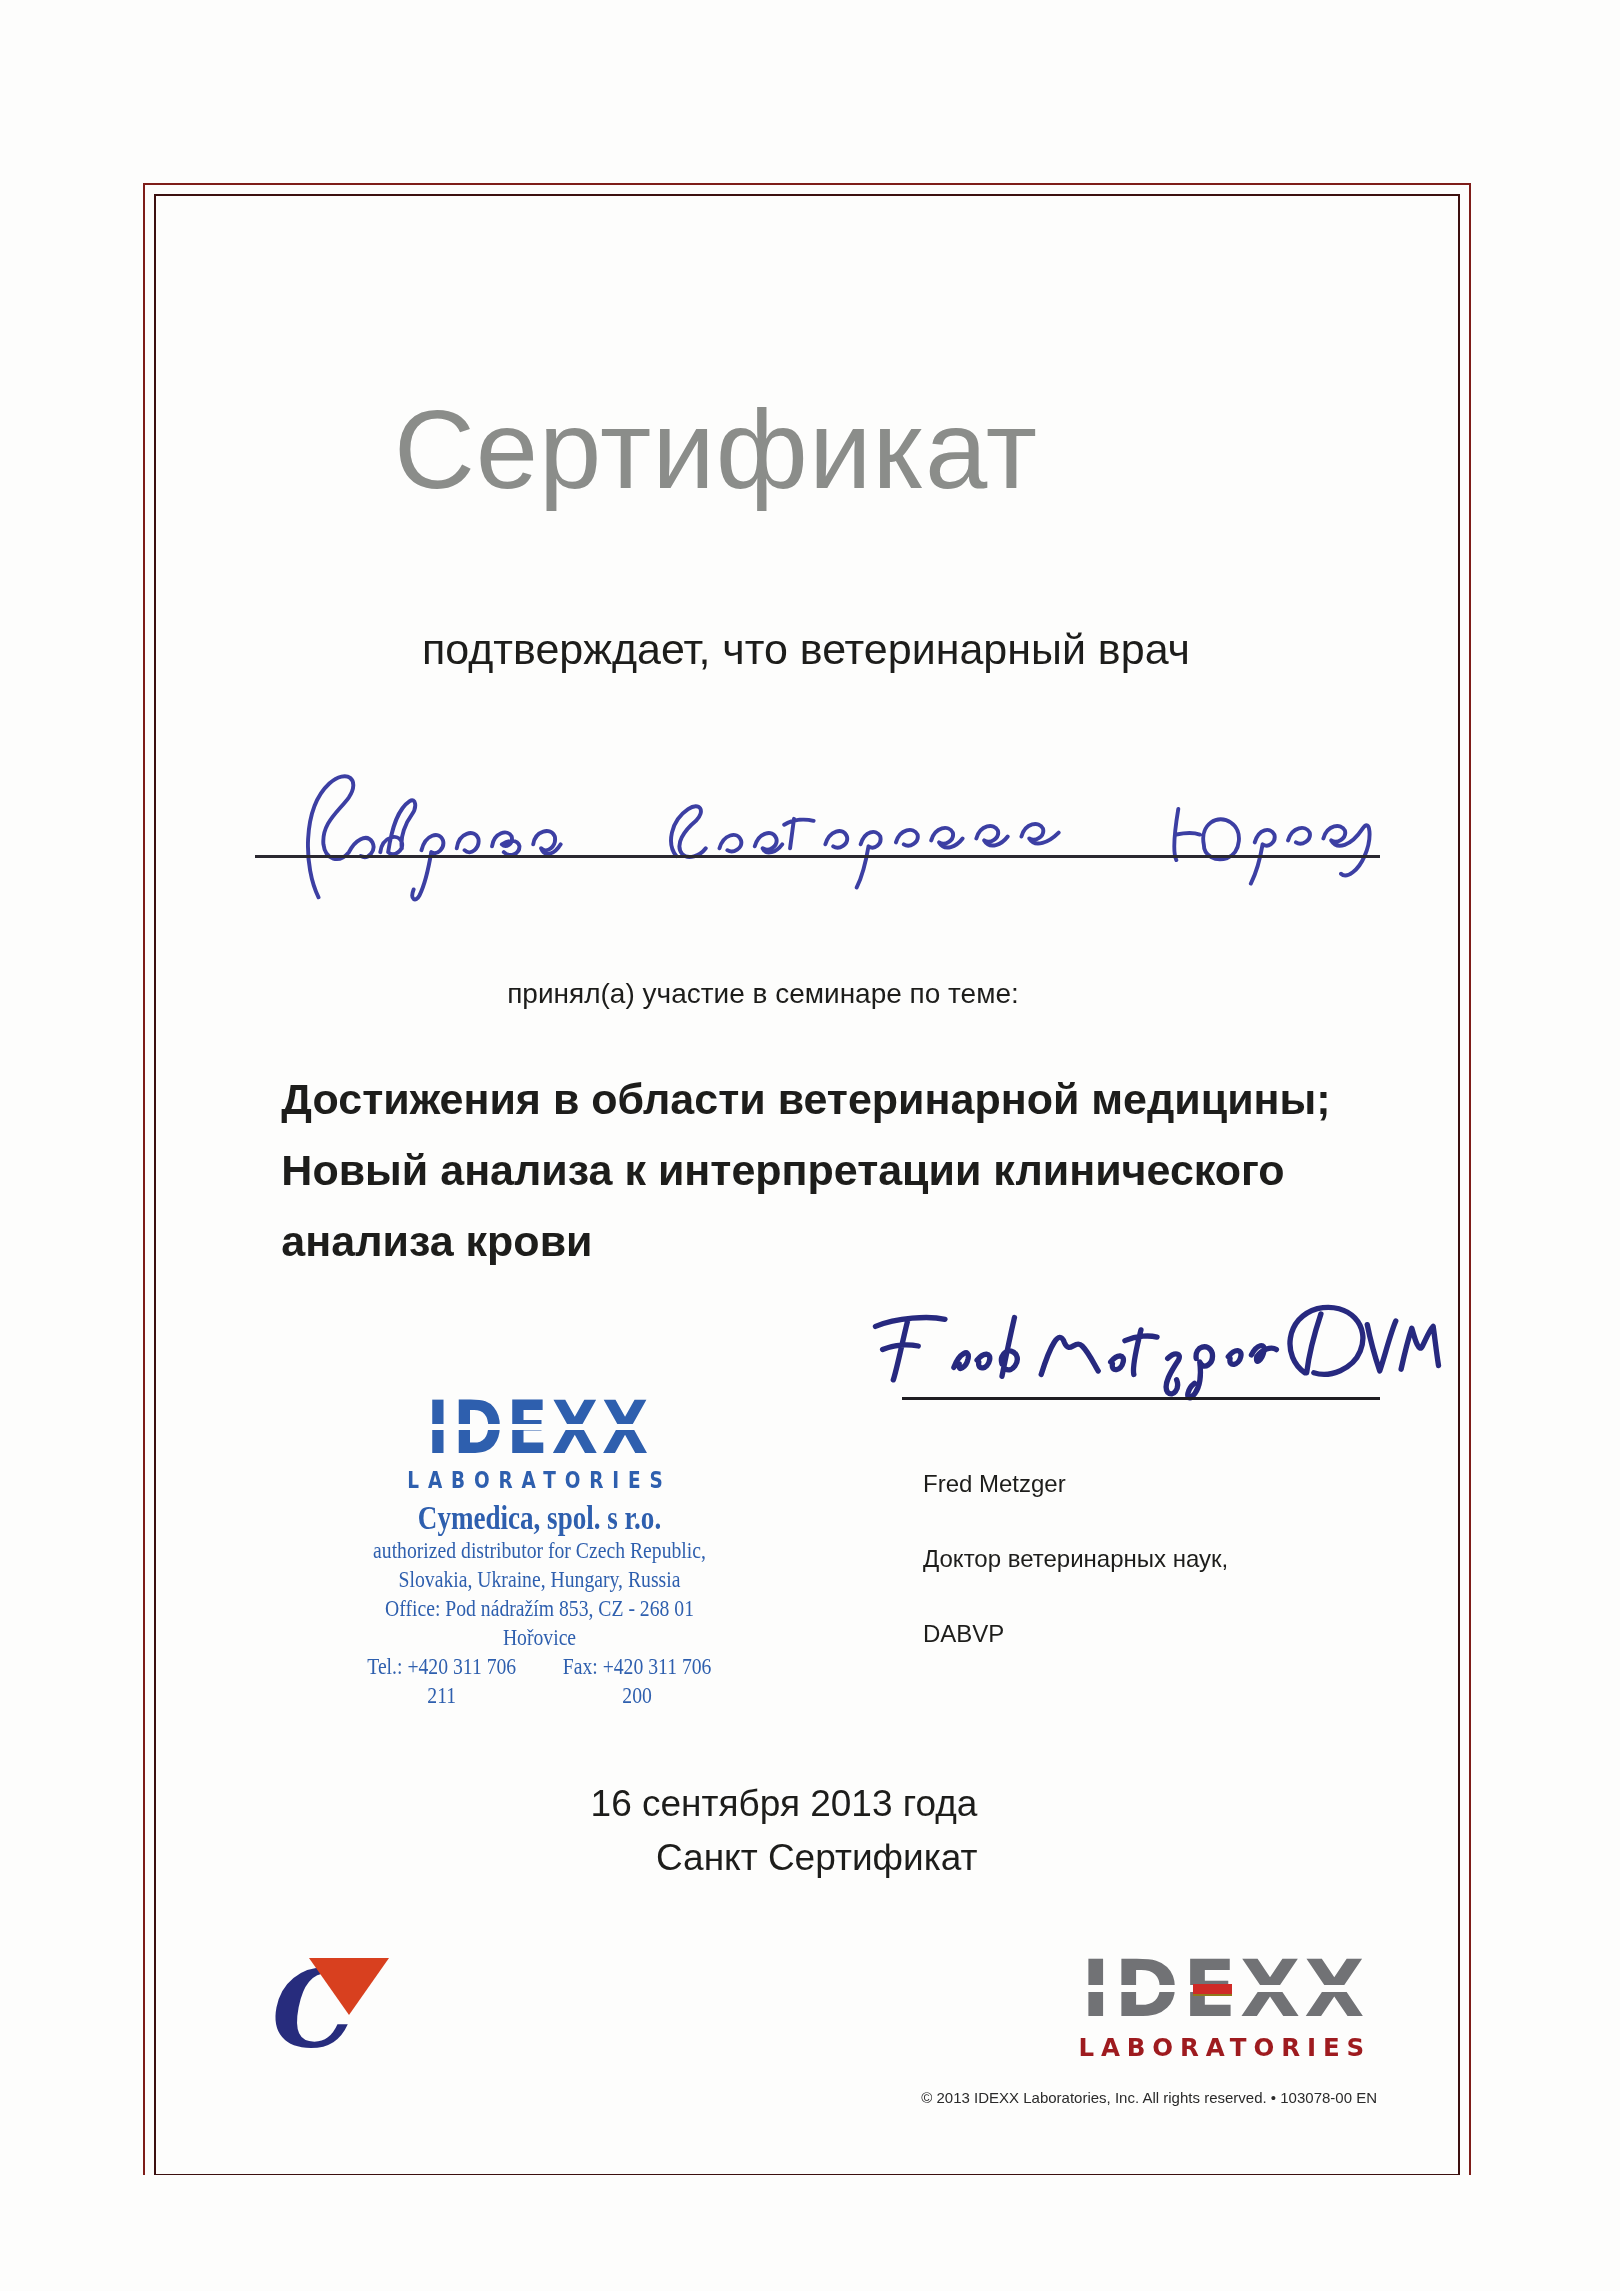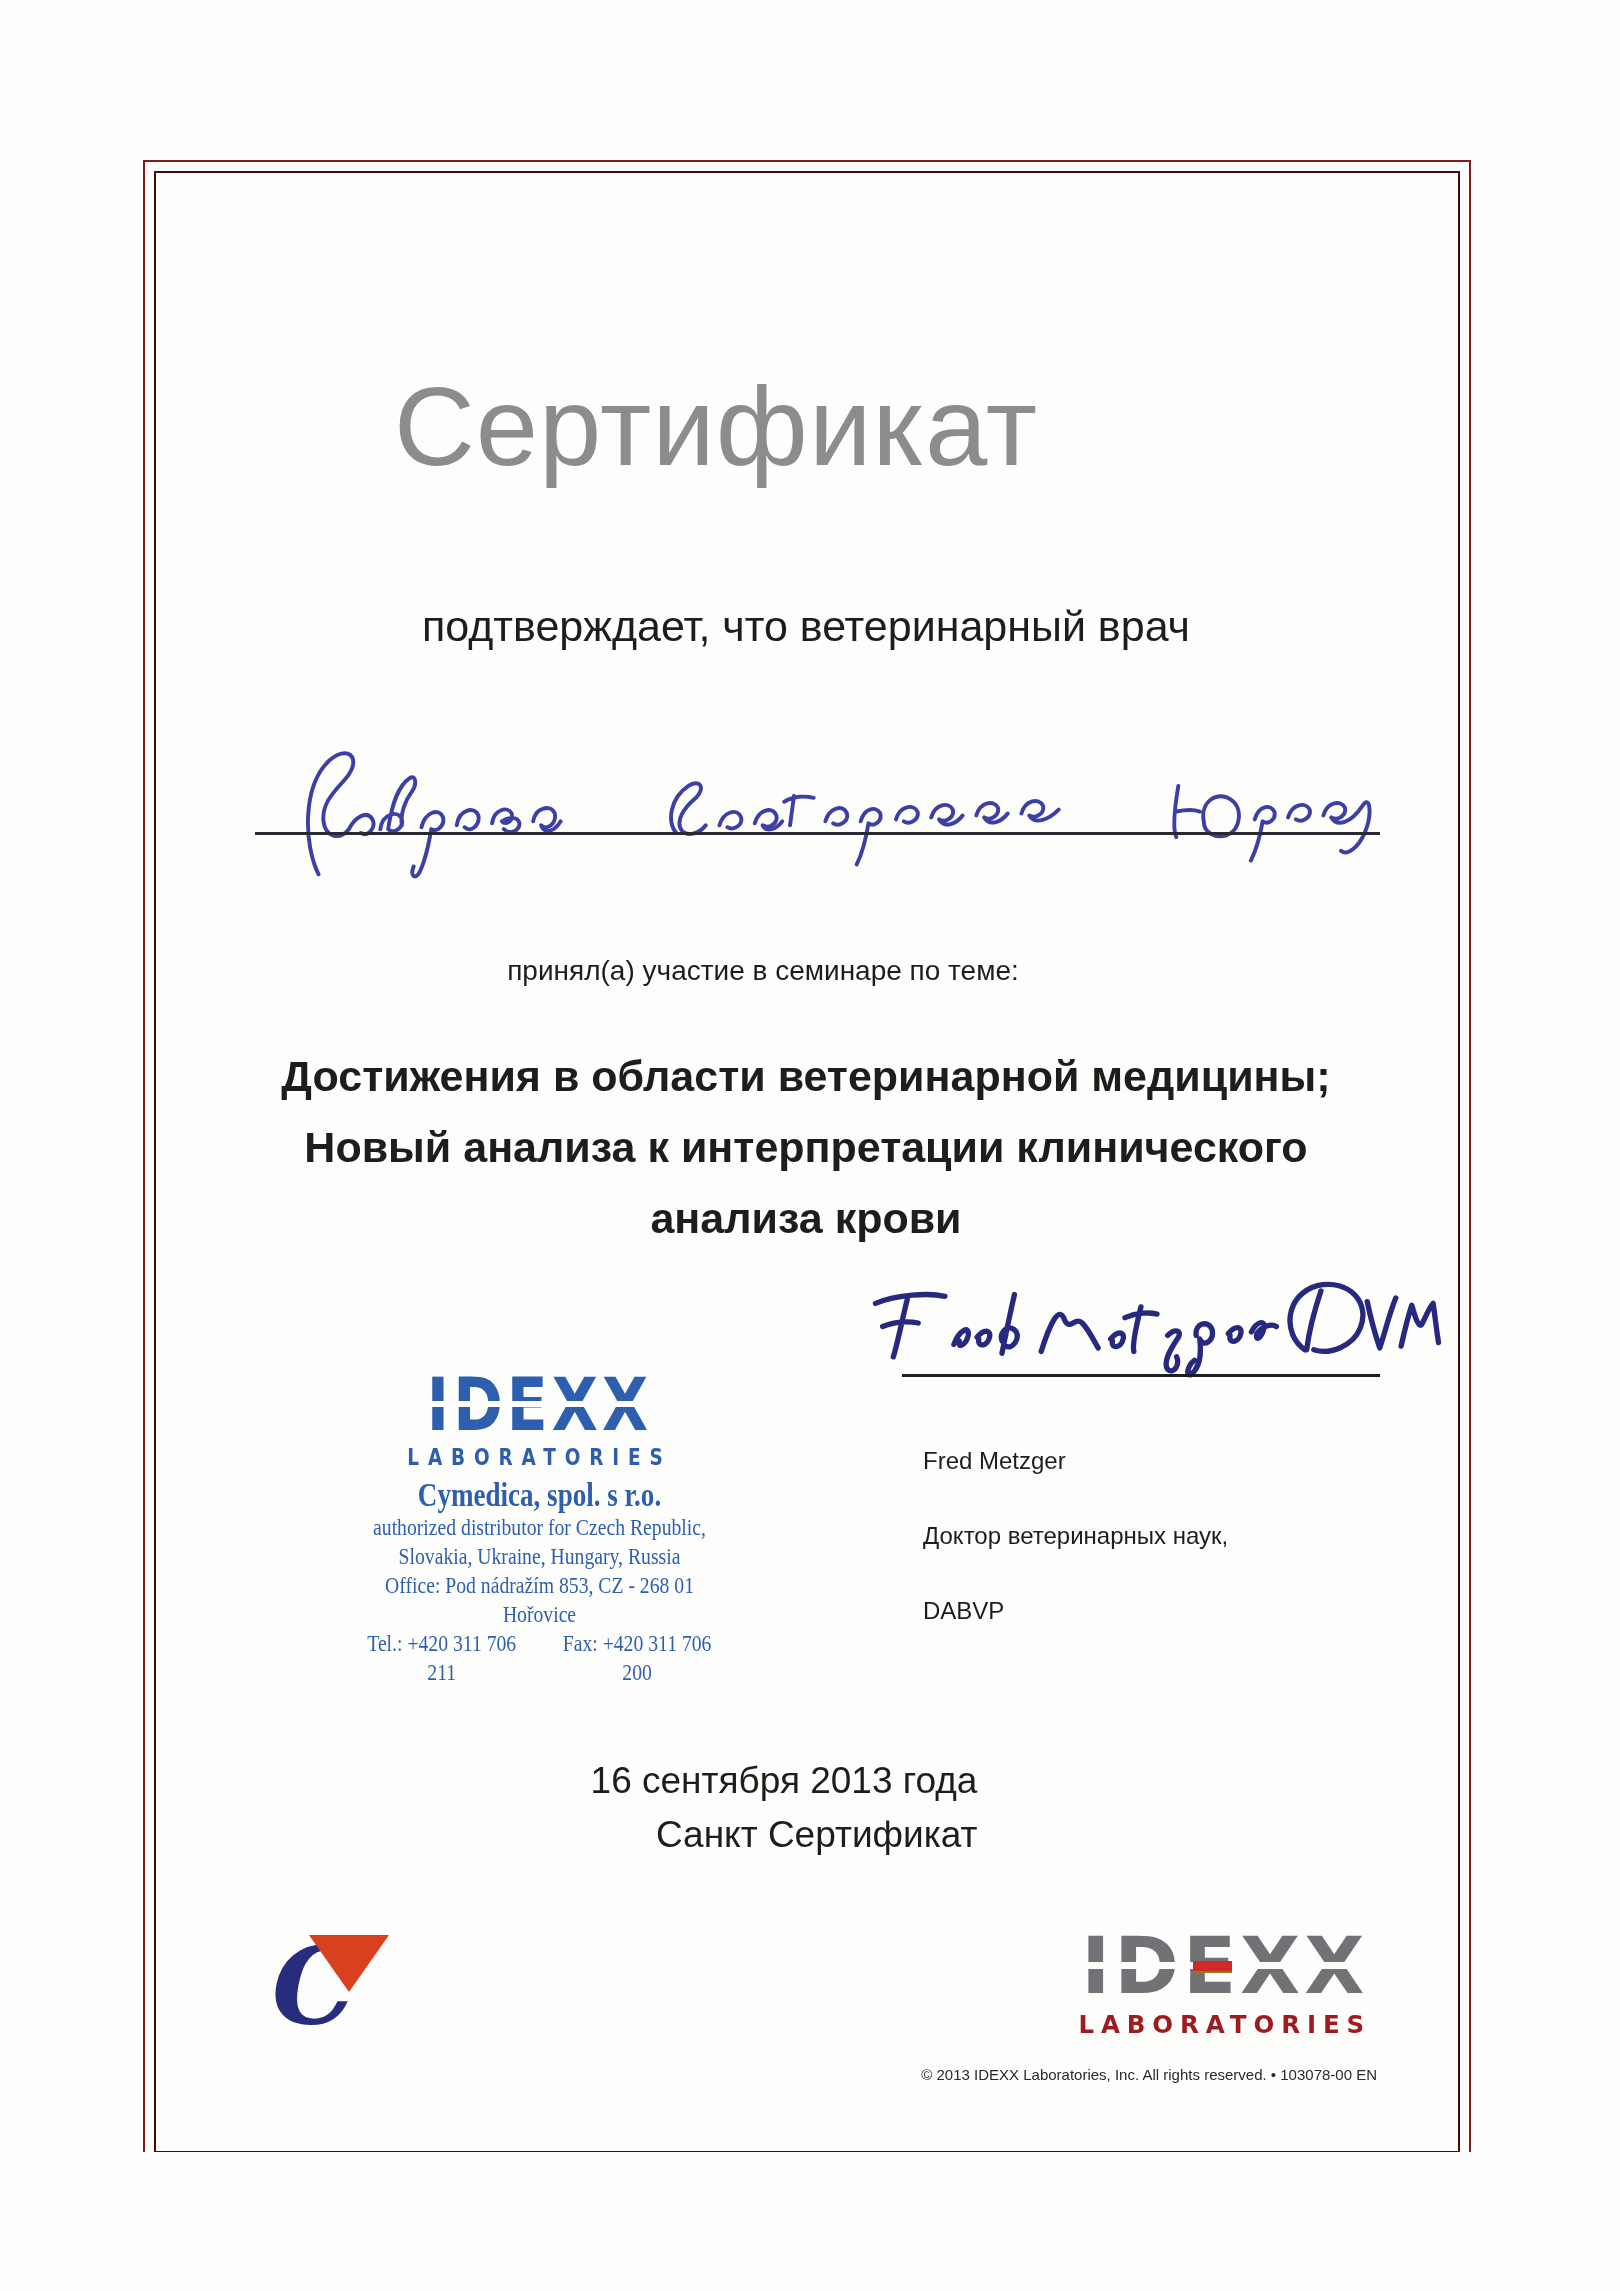--- a/index.html
+++ b/index.html
@@ -6,35 +6,35 @@
     --border-outer:#7e1d19; --border-inner:#3c100f;
     --title-grey:#8b8d8a; --text-black:#1d1d1b;
     --ink-blue:#3c3fa3; --ink-navy:#27297f;
     --stamp-blue:#2e5fae; --idexx-grey:#717275; --idexx-red:#9e1b1f;
     --e-bar-red:#cf2a27; --cymedica-navy:#272c7d; --triangle-red:#d8401f;
     --paper:#fdfdfc;
   }
   html,body{margin:0;padding:0;}
   body{width:1620px;height:2292px;background:var(--paper);
        font-family:"Liberation Sans",sans-serif;color:var(--text-black);}
-  .page{position:relative;width:1620px;height:2152px;overflow:hidden;background:var(--paper);}
+  .page{position:relative;width:1620px;height:2152px;overflow:hidden;background:var(--paper);margin-top:23px;}
 
   .frame-outer{position:absolute;left:143px;top:160px;width:1324px;height:2000px;
                border:2.9px solid var(--border-outer);}
   .frame-inner{position:absolute;inset:8.8px;border:2px solid var(--border-inner);}
 
   .abs{position:absolute;}
   .centered{transform:translateX(-50%);white-space:nowrap;}
 
   .title{top:290px;left:716px;font-size:112px;line-height:1.1;font-weight:400;
          color:var(--title-grey);letter-spacing:1px;}
   .confirm{top:559px;left:806px;font-size:43px;}
   .participation{top:927px;left:763px;font-size:28px;}
 
-  .topic{top:1041px;left:806px;text-align:center;font-size:43px;font-weight:700;line-height:71px;}
+  .topic{top:1041px;left:806px;font-size:43px;font-weight:700;line-height:71px;}
 
   .sig-line{top:832px;left:255px;width:1125px;height:2.9px;background:#2a2830;}
   .sig-svg{top:727px;left:245px;}
   .sig-svg path{fill:none;stroke:var(--ink-blue);stroke-width:4;stroke-linecap:round;stroke-linejoin:round;}
 
   .fred-svg{top:1264px;left:863px;}
   .fred-svg path{fill:none;stroke:var(--ink-navy);stroke-width:6;stroke-linecap:round;stroke-linejoin:round;}
   .fred-line{top:1374px;left:902px;width:478px;height:2.9px;background:#1f1d22;}
 
   

